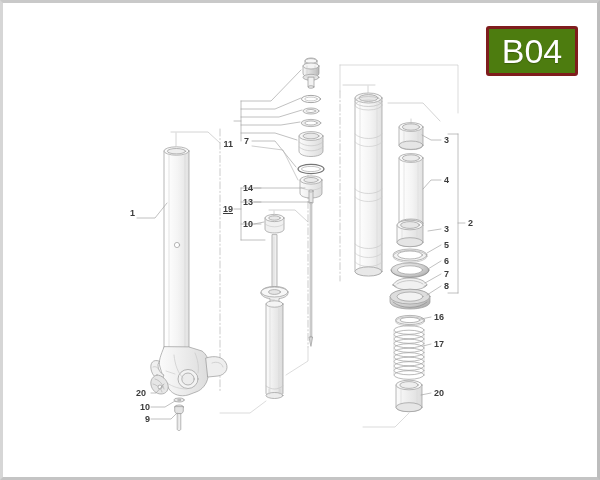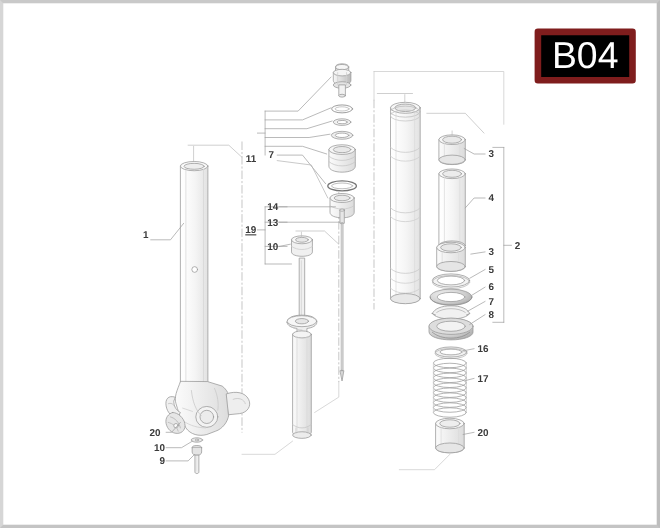--- a/index.html
+++ b/index.html
@@ -42,22 +42,22 @@
     left: 0;
     top: 0;
   }
   
   #code-badge {
     position: absolute;
     left: 483px;
     top: 23px;
     width: 92px;
     height: 50px;
-    background: #000000;
-    border: 6px solid #7f1d1d;
+    background: #4d7c0f;
+    border: 3px solid #7f1d1d;
     border-radius: 3px;
     box-sizing: border-box;
     display: flex;
     align-items: center;
     justify-content: center;
   }
   #code-badge-label {
     color: #ffffff;
     font-family: "Liberation Sans", sans-serif;
     font-size: 34px;

